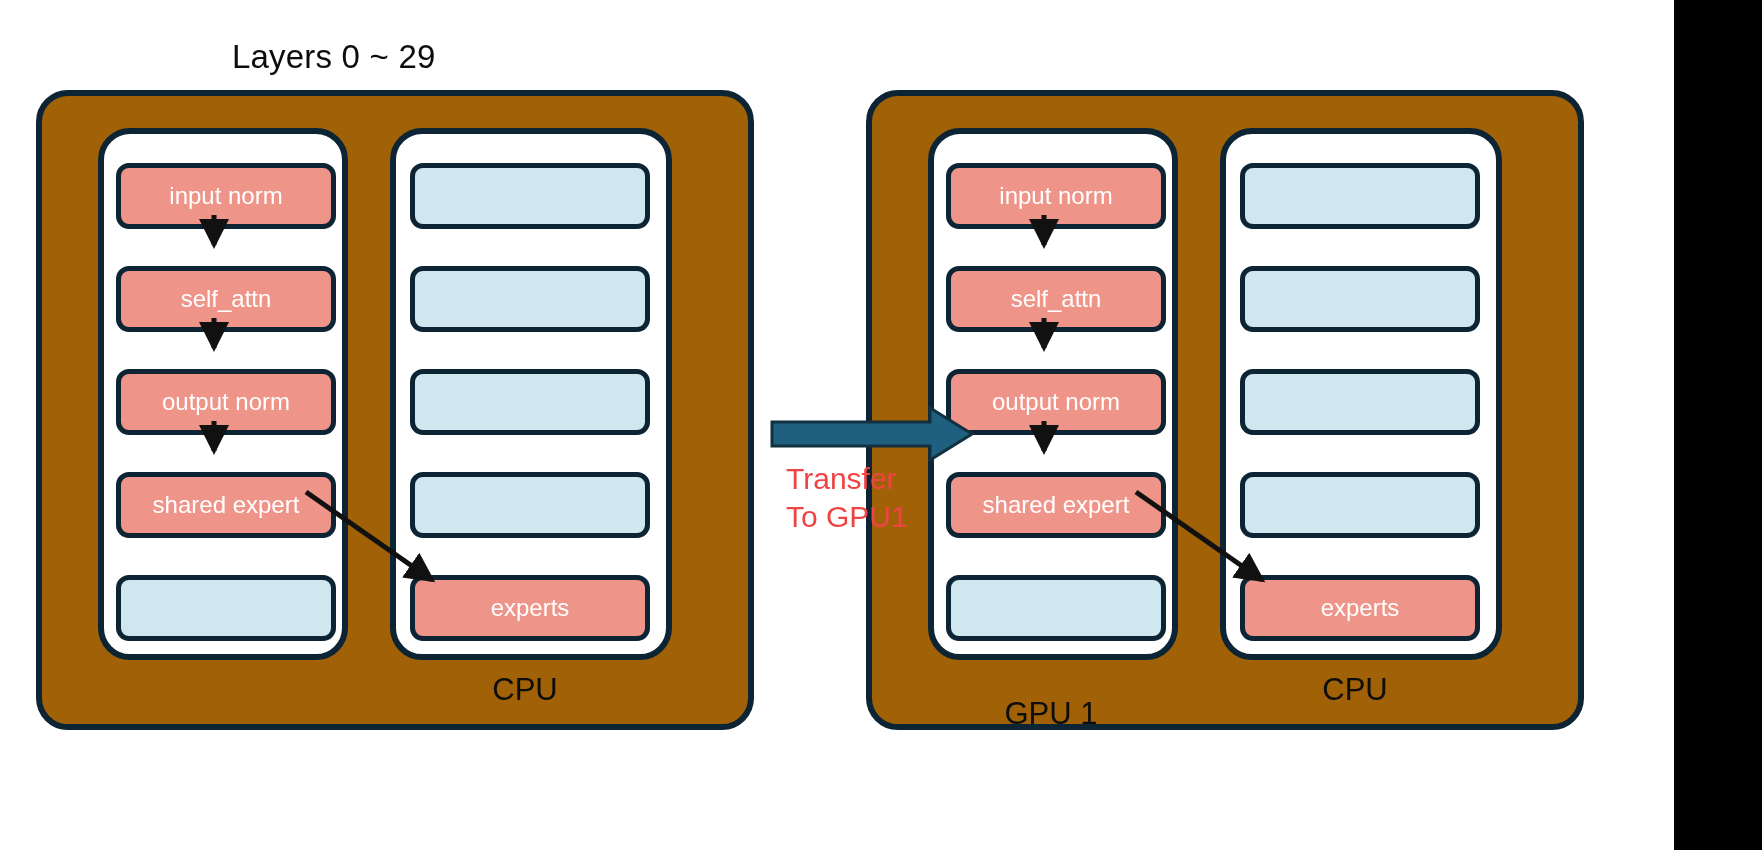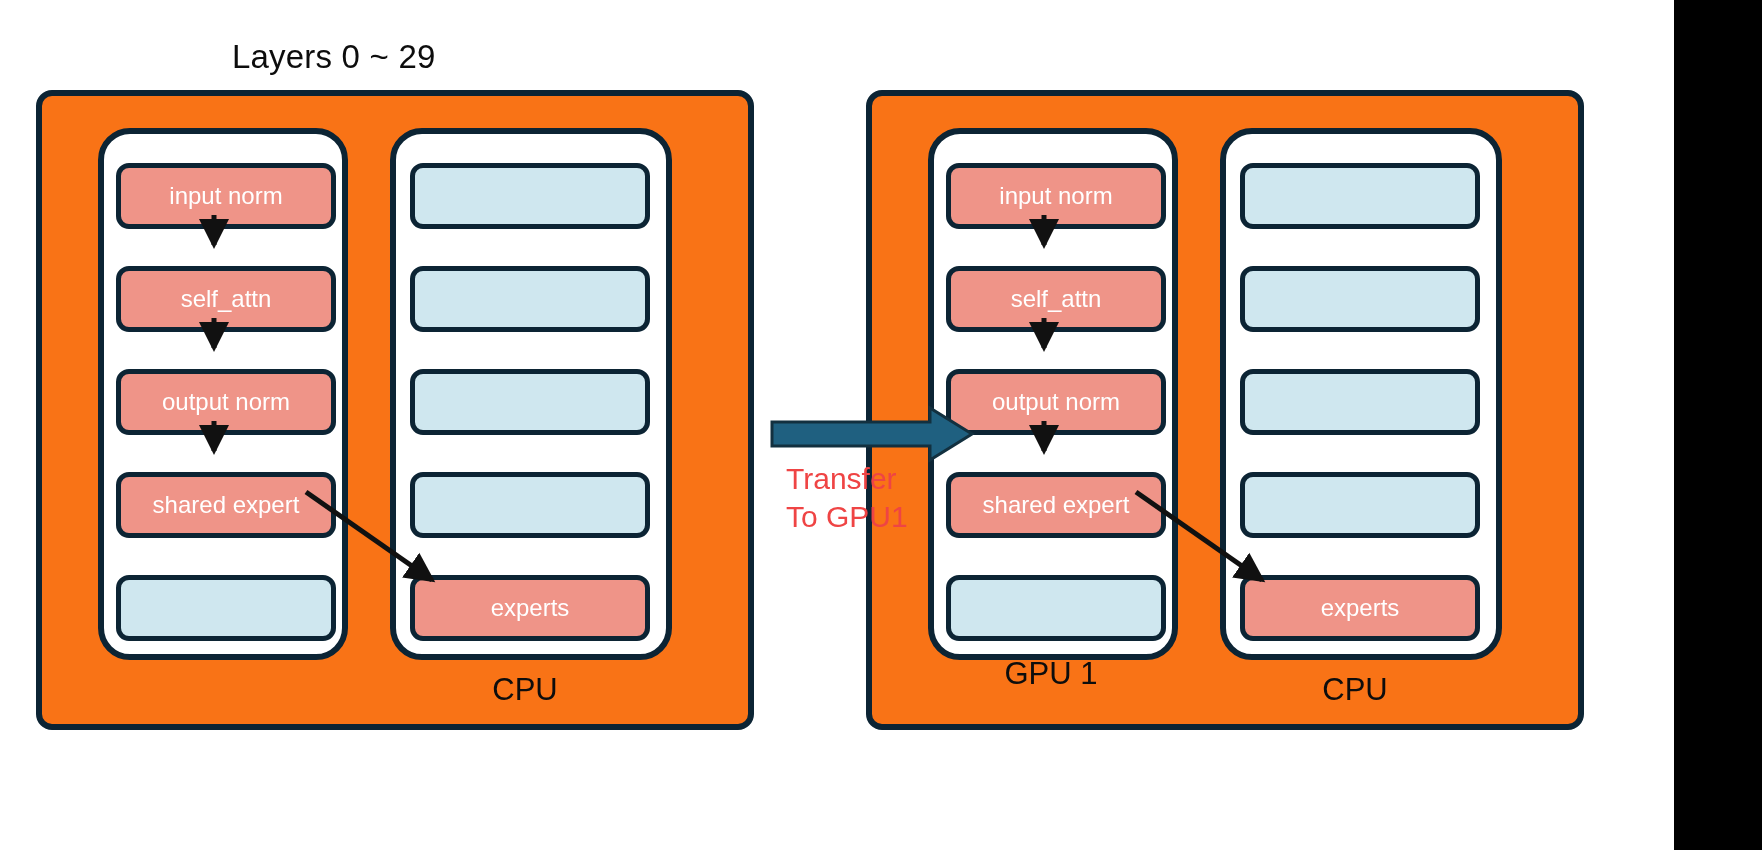--- a/index.html
+++ b/index.html
@@ -11,22 +11,22 @@
   .layers-title{
     position:absolute;font-size:33px;color:#0d0d0d;
     font-family:"Liberation Sans",sans-serif;
     white-space:nowrap;letter-spacing:.2px;
   }
 
   
   .device{
     position:absolute;
     border:6px solid #0c2434;
-    border-radius:16px;
-    background:#f97316;
+    border-radius:32px;
+    background:#a16207;
     box-sizing:border-box;
   }
 
   
   .column{
     position:absolute;
     border:6px solid #0c2434;
     border-radius:32px;
     background:#ffffff;
     box-sizing:border-box;
@@ -144,21 +144,21 @@
       </div>
       <div class="block idle" style="left:14px;top:338px;width:240px;height:66px;">
         <span></span>
       </div>
       <div class="block active" style="left:14px;top:441px;width:240px;height:66px;">
         <span>experts</span>
       </div>
     </div>
   </div>
 
-  <div class="dev-label" style="left:926px;top:656px;width:250px;">GPU 1</div>
+  <div class="dev-label" style="left:926px;top:696px;width:250px;">GPU 1</div>
   <div class="dev-label" style="left:1214px;top:672px;width:282px;">CPU</div>
 
   <svg class="overlay" viewBox="0 0 1762 850">
     <defs>
       <marker id="ahead" markerWidth="9" markerHeight="9" refX="5.2" refY="3.2" orient="auto" markerUnits="strokeWidth">
         <path d="M0,0.2 L6,3.2 L0,6.2 Z" fill="#111111"></path>
       </marker>
     </defs>
 
     <g stroke="#111111" stroke-width="5" fill="none" marker-end="url(#ahead)">

